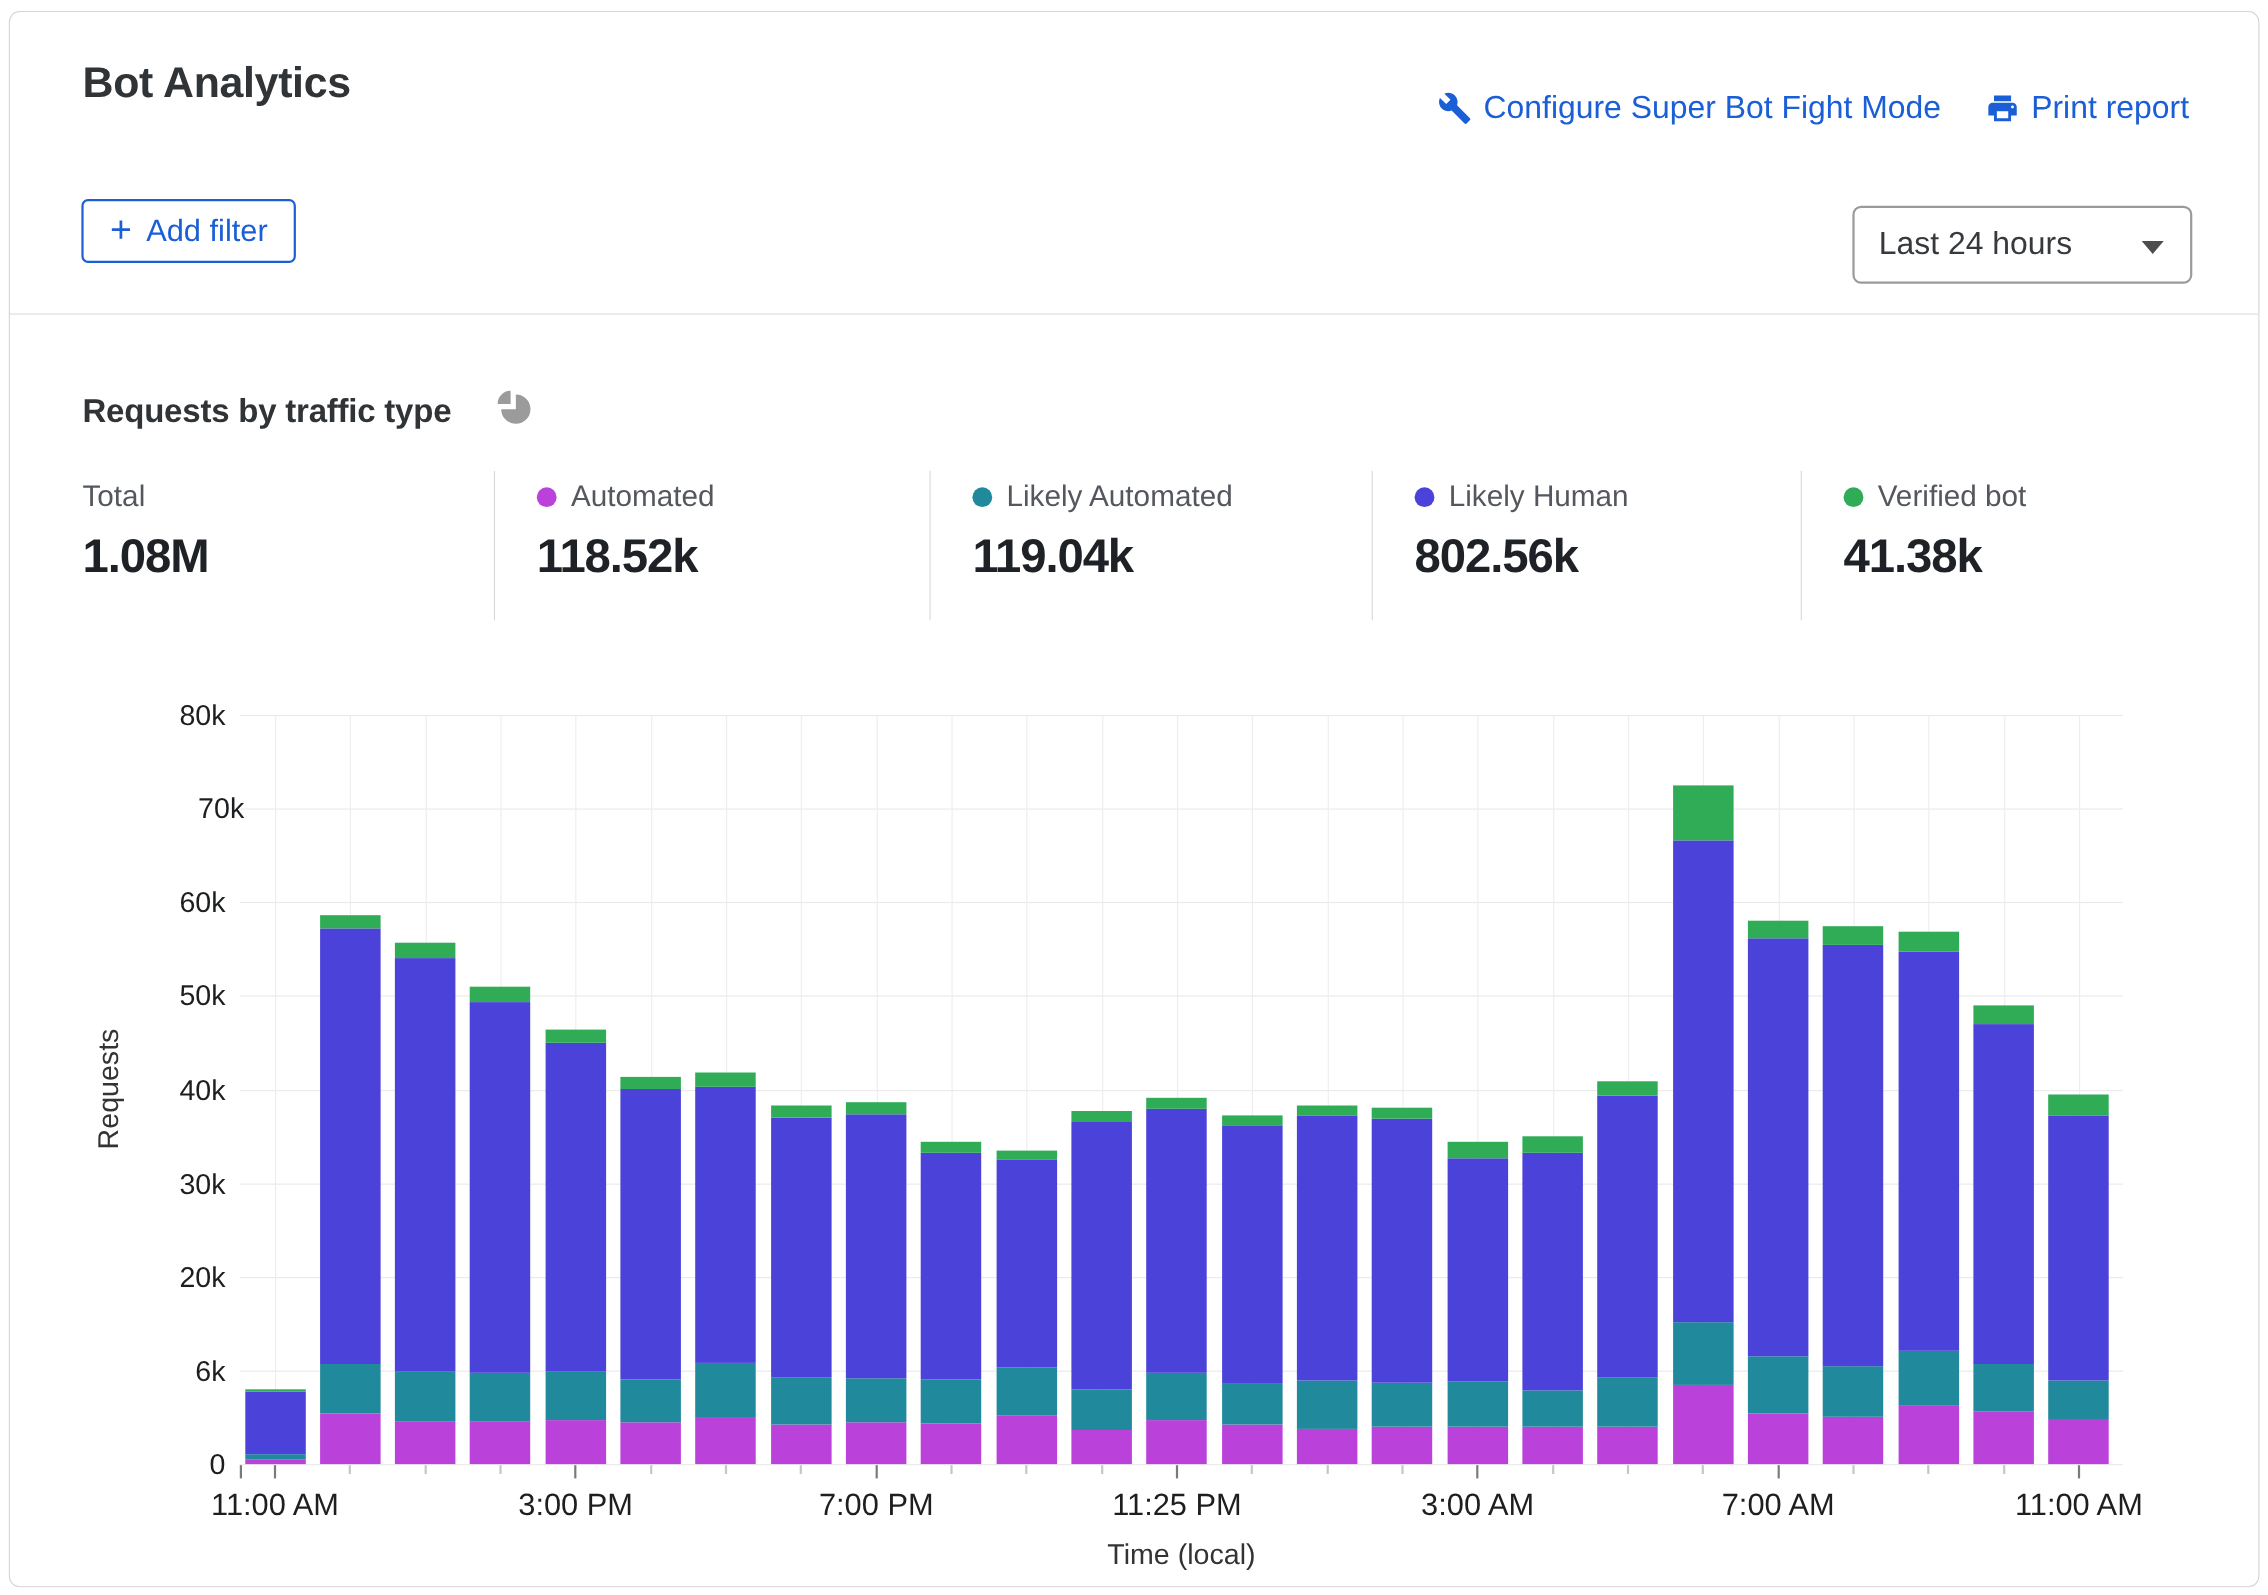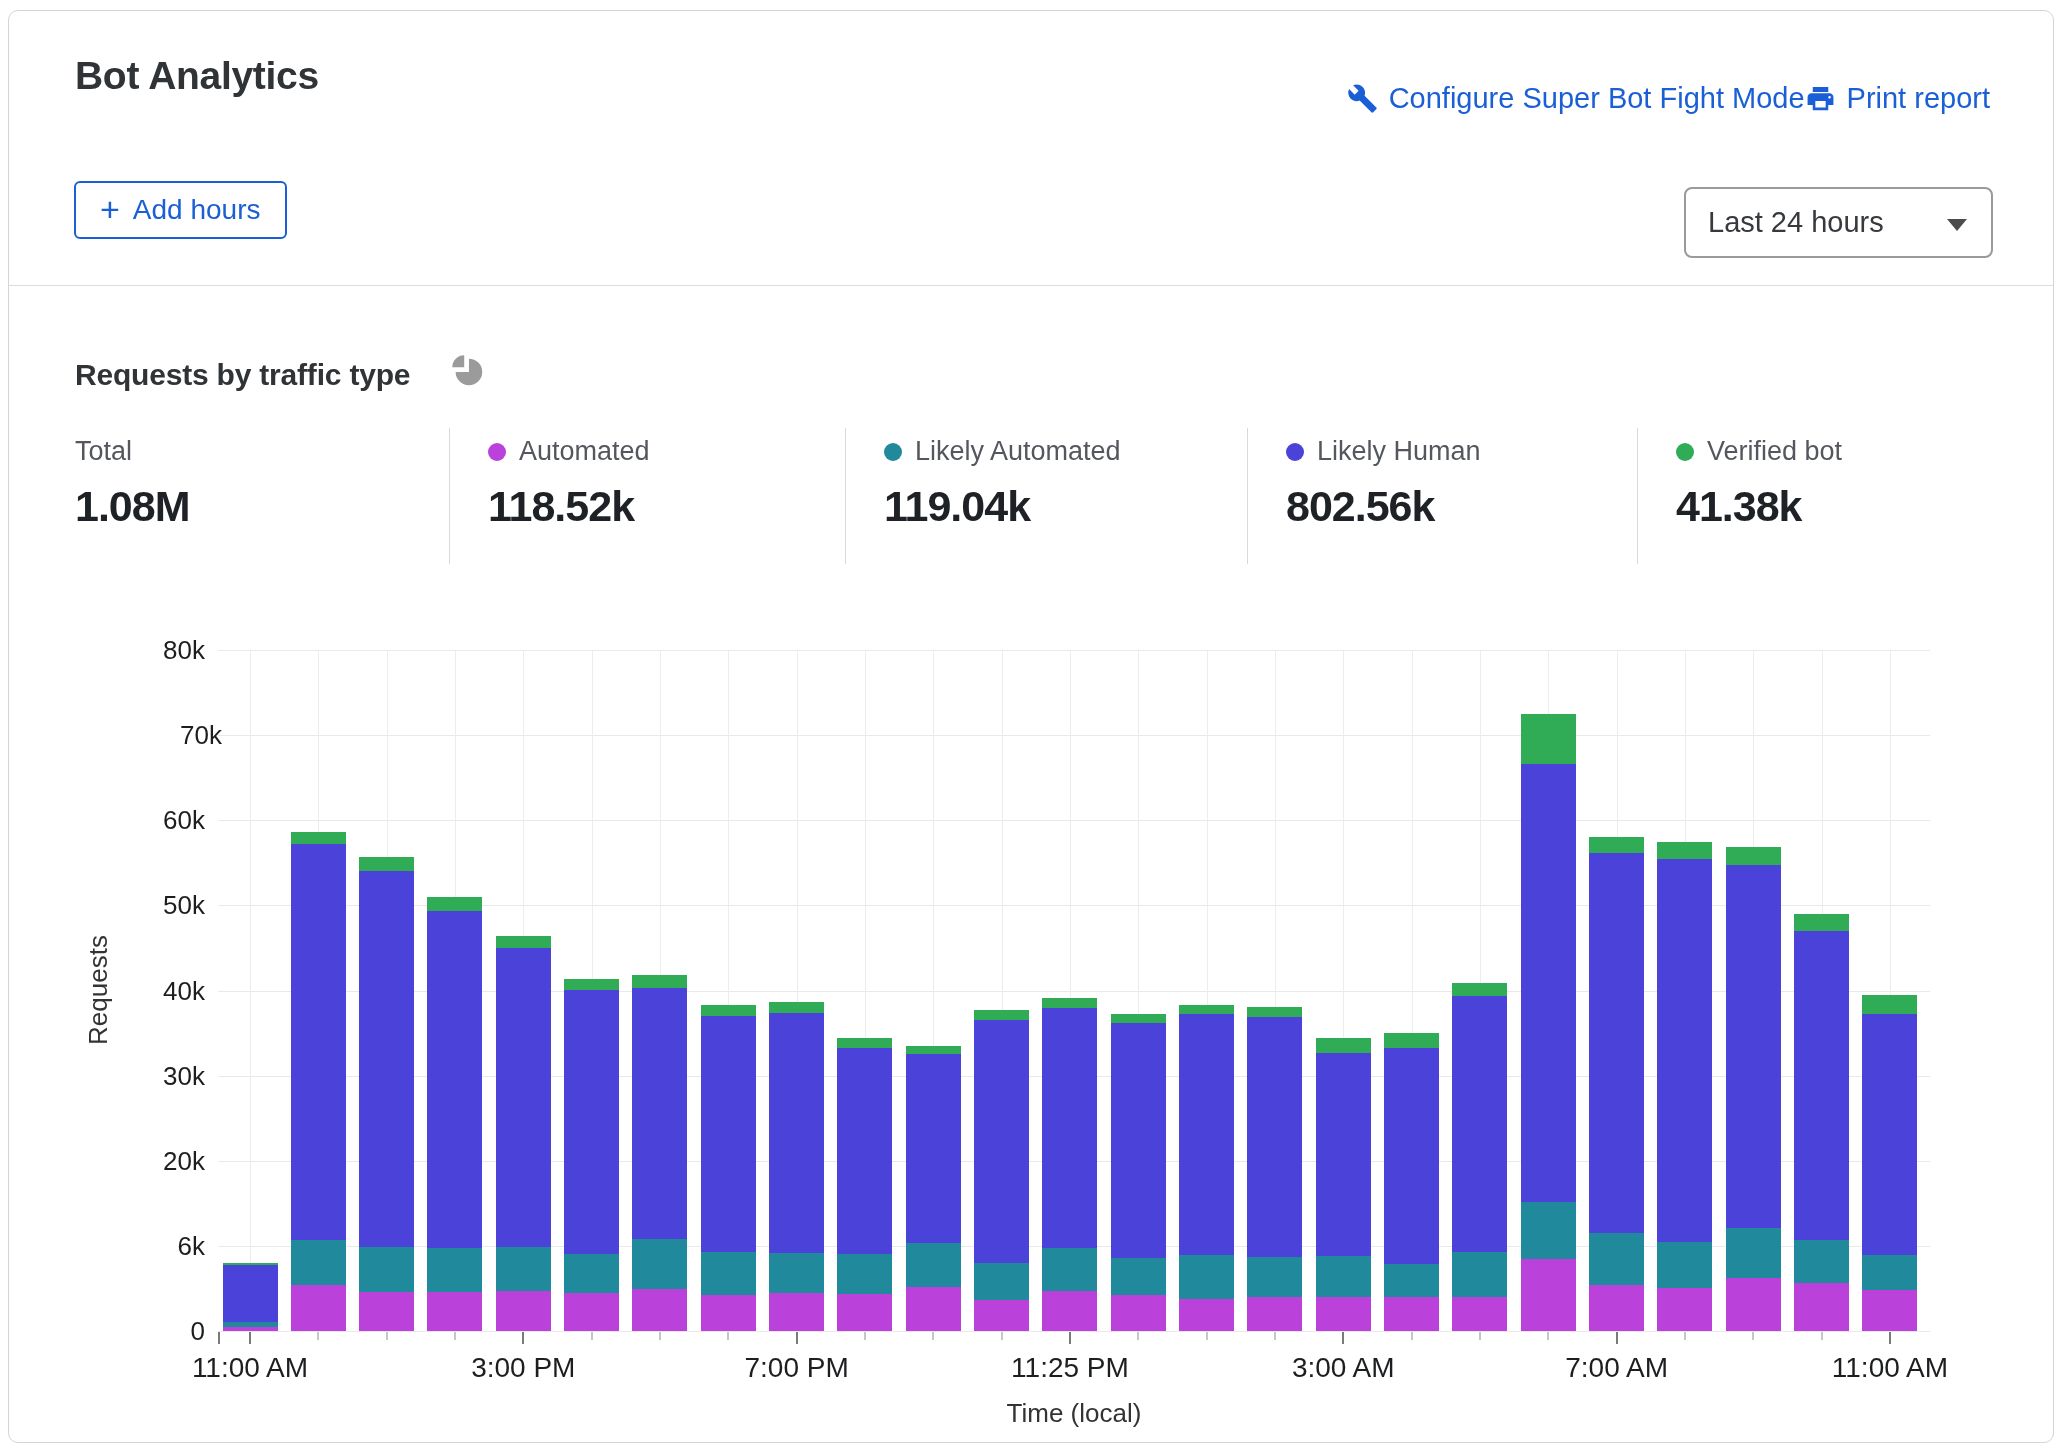--- a/index.html
+++ b/index.html
@@ -7,21 +7,21 @@
               font-family:"Liberation Sans", sans-serif; overflow:hidden; position:relative; }
 
   
   .card { position:absolute; left:8px; top:10px; width:2046px; height:1433px;
           background:#fff; border:1px solid #d5d5d5; border-radius:10px; }
   .hdr-divider { position:absolute; left:9px; top:285px; width:2044px; height:1px; background:#dcdcdc; }
 
   .page-title { position:absolute; left:75px; top:54px; font-size:39px; font-weight:700;
                 color:#303437; letter-spacing:-0.3px; }
 
-  .hdr-links { position:absolute; top:82px; right:72px; display:flex; align-items:center;justify-content:space-between; }
+  .hdr-links { position:absolute; top:82px; right:72px; display:flex; gap:40px; align-items:center;justify-content:space-between; }
   .hdr-link { display:flex; align-items:center; gap:11px; color:#1b5fd6; font-size:29px;
               cursor:pointer; text-decoration:none; }
   .hdr-link svg { display:block; }
 
   .add-filter { position:absolute; left:74px; top:181px; height:58px; padding:0 24px;
                 display:flex; align-items:center; gap:13px; background:#fff;
                 border:2px solid #1b5fd6; border-radius:6px; color:#1b5fd6; font-size:28px;
                 cursor:pointer; font-family:"Liberation Sans",sans-serif; }
   .plus { font-size:34px; font-weight:400; line-height:1; margin-top:-3px; }
 
@@ -81,21 +81,21 @@
       <svg width="31" height="31" viewBox="0 0 24 24" fill="#1b5fd6">
           <path d="M19 8H5c-1.66 0-3 1.34-3 3v6h4v4h12v-4h4v-6c0-1.66-1.34-3-3-3zm-3 11H8v-5h8v5zm3-7c-.55 0-1-.45-1-1s.45-1 1-1 1 .45 1 1-.45 1-1 1zm-1-9H6v4h12V3z"></path>
         </svg>
     </span>
     <span>Print report</span>
   </a>
 </div>
 
 <button class="add-filter">
   <span class="plus">+</span>
-  <span>Add hours</span>
+  <span>Add filter</span>
 </button>
 
 <div class="range-select">
   <span>Last 24 hours</span>
   <span class="caret"></span>
 </div>
 
 <div class="hdr-divider"></div>
 
 <div class="section-title">Requests by traffic type</div>

